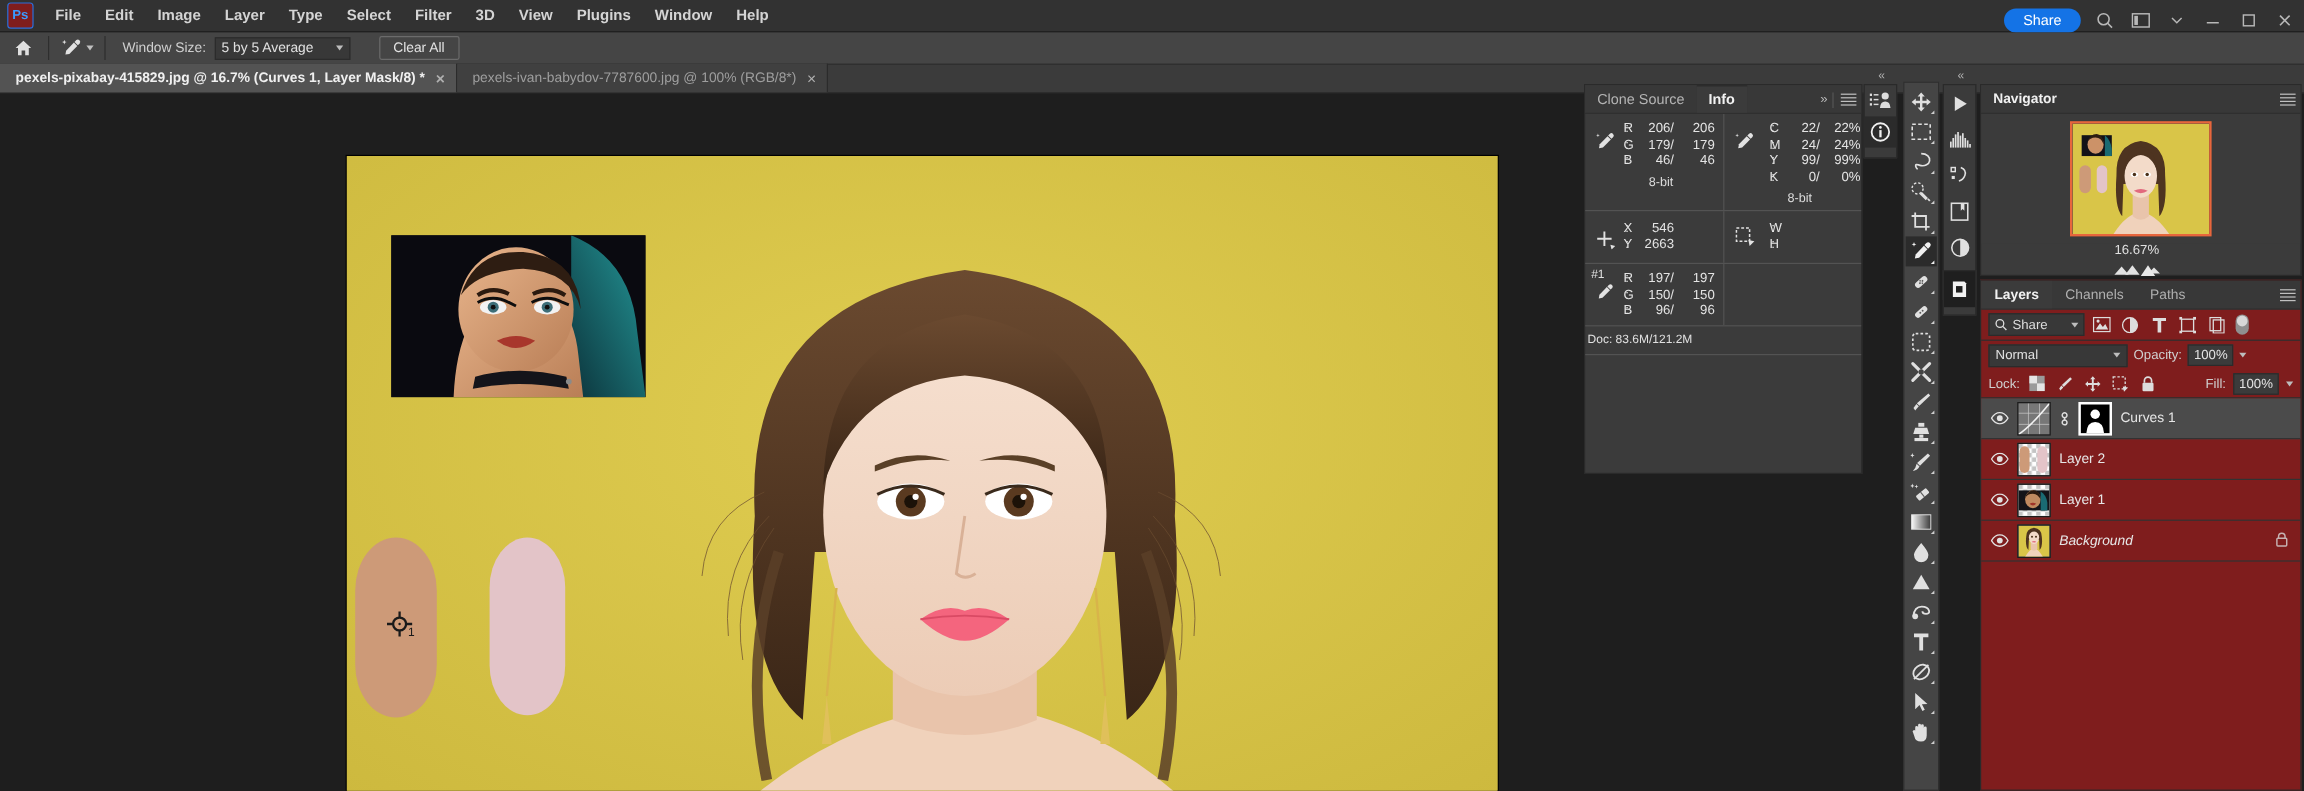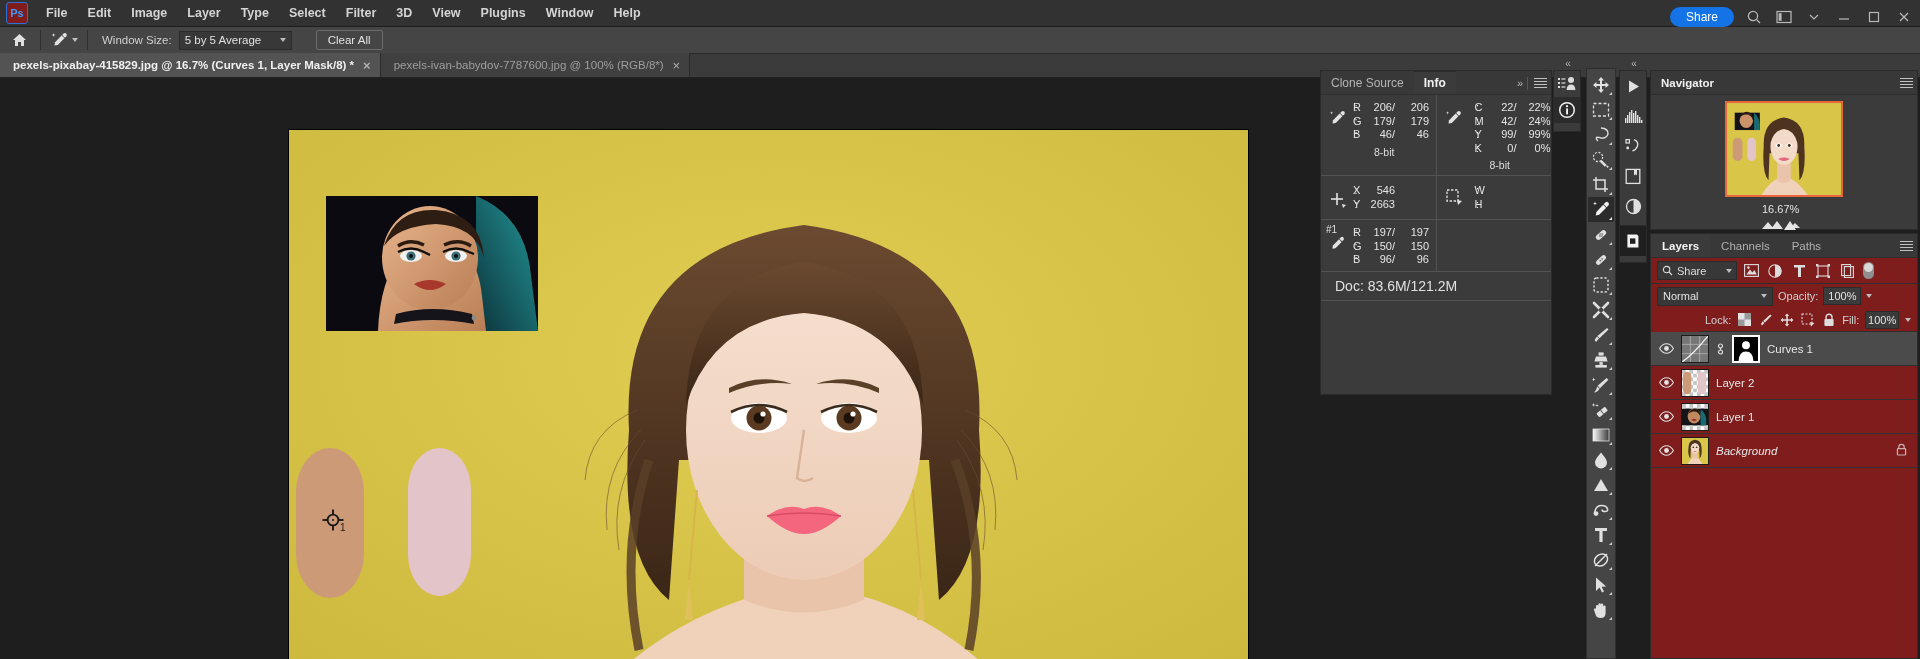--- a/index.html
+++ b/index.html
@@ -141,21 +141,21 @@
   .ik { width:26px; text-align:left; padding-left:32px; }
   .isep { width:6px; text-align:center; }
   .iv1 { width:36px; text-align:right; }
   .iv2 { width:34px; text-align:right; }
   .ibit { font-size:10.5px; color:#dcdcdc; text-align:center; margin-top:4px; padding-left:12px; }
   .eyedropper-ic { position:absolute; left:8px; top:14px; }
   .pos-ic { position:absolute; left:9px; top:16px; }
   .marq-ic { position:absolute; left:9px; top:13px; }
   .hash-lbl { position:absolute; left:5px; top:4px; font-size:10px; color:#e0e0e0; }
   .doc-row {
-    padding:6px 0 6px 14px; font-size:14px; color:#e0e0e0;
+    padding:6px 0 6px 2px; font-size:10px; color:#e0e0e0;
     border-bottom:1px solid #535353;
   }
   .hint-row { padding:9px 11px; font-size:11px; line-height:15px; color:#d6d6d6; }
 
   
   .mini-dock {
     position:absolute; left:1553px; top:70px; width:28px; height:62px;
     background:#3b3b3b; border:1px solid #2a2a2a;
   }
   .dock-chev { position:absolute; left:1553px; top:58px; width:28px; height:11px;
@@ -233,21 +233,21 @@
   .blend-row { height:24px; display:flex; align-items:center; gap:5px; padding:0 6px; }
   .blend-box {
     background:#383838; border:1px solid #2b2b2b; height:19px; width:116px;
     display:flex; align-items:center; justify-content:space-between; padding:0 5px;
     font-size:11px; color:#e2e2e2; cursor:pointer;
   }
   .mini-lbl { font-size:11px; color:#d0d0d0; }
   .num-box { background:#3b3b3b; border:1px solid #2b2b2b; height:18px; width:38px;
     display:flex; align-items:center; justify-content:center; font-size:11px; color:#e2e2e2; }
   .sm-caret { width:0;height:0;border-left:3px solid transparent;border-right:3px solid transparent;border-top:4px solid #bdbdbd; }
-  .lock-row { height:24px; display:flex; align-items:center; gap:6px; padding:0 6px; border-bottom:1px solid #2e2e2e;margin-left:48px; }
+  .lock-row { height:24px; display:flex; align-items:center; gap:6px; padding:0 6px; border-bottom:1px solid #2e2e2e; }
   .lock-ic { width:17px; height:17px; display:flex; align-items:center; justify-content:center; cursor:pointer; }
 
   .layer-row {
     height:34px; display:flex; align-items:center; gap:7px; padding:0 7px;
     border-bottom:1px solid #323232; cursor:pointer;
   }
   .layer-row.selected { background:#4b4b4b; }
   .eye { width:16px; height:16px; display:flex; align-items:center; justify-content:center; cursor:pointer; }
   .thumb { width:28px; height:28px; border:1px solid #1c1c1c; overflow:hidden; position:relative; background:#555; }
   .thumb.masksel { border:2px solid #fff; }
@@ -522,21 +522,21 @@
         <div class="info-rows" id="cmyk-rows">
             <div class="irow">
               <span class="ik" style="padding-left: 38px;">C</span>
               <span class="isep">:</span>
               <span class="iv1">22/</span>
               <span class="iv2">22%</span>
             </div>
             <div class="irow">
               <span class="ik" style="padding-left: 38px;">M</span>
               <span class="isep">:</span>
-              <span class="iv1">42/</span>
+              <span class="iv1">24/</span>
               <span class="iv2">24%</span>
             </div>
             <div class="irow">
               <span class="ik" style="padding-left: 38px;">Y</span>
               <span class="isep">:</span>
               <span class="iv1">99/</span>
               <span class="iv2">99%</span>
             </div>
             <div class="irow">
               <span class="ik" style="padding-left: 38px;">K</span>

